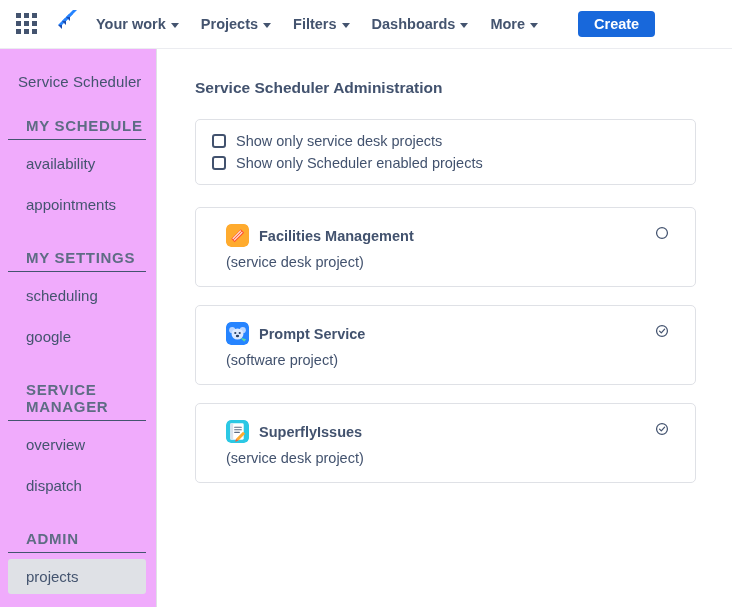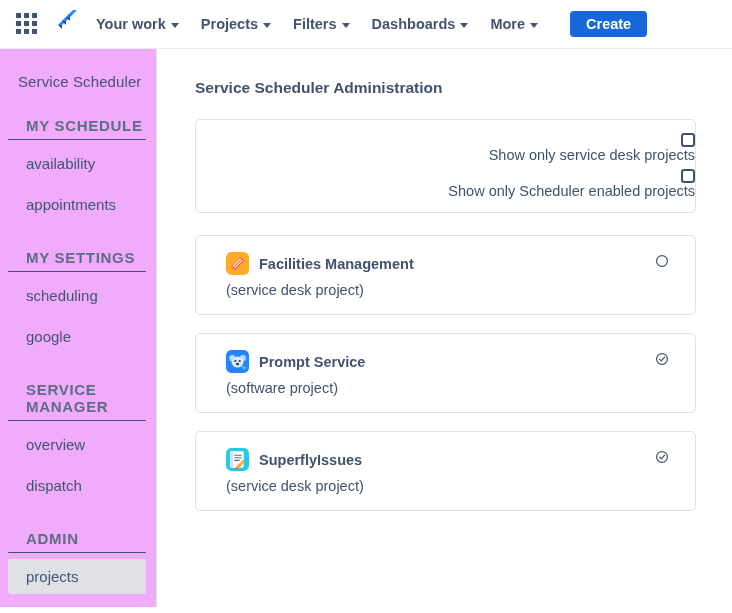--- a/index.html
+++ b/index.html
@@ -55,21 +55,21 @@
   #create-button {
     background: #1868DB;
     color: #ffffff;
     font-size: 14.5px;
     font-weight: 600;
     border: none;
     border-radius: 4px;
     padding: 5px 16px;
     cursor: pointer;
     font-family: "Liberation Sans", sans-serif;
-    margin-left: 10px;
+    margin-left: 18px;
   }
 
   
   #shell { display: flex; height: 558px; width: 732px; }
 
   
   #sidebar {
     width: 157px;
     min-width: 157px;
     background: #f0abfc;
@@ -115,24 +115,24 @@
     width: 501px;
     border: 1px solid #DFE1E6;
     border-radius: 5px;
     background: #ffffff;
   }
 
   
   #filter-panel { padding: 10px 0 10px 16px; margin-bottom: 22px; }
   .filter-row {
     display: flex;
-    align-items: flex-end;
+    align-items: center;
+    gap: 10px;
     padding: 3px 0;
     cursor: pointer;
-    flex-direction: column;
   }
   .checkbox {
     width: 14px; height: 14px;
     border: 2px solid #42526E;
     border-radius: 3px;
     background: #ffffff;
     flex: none;
   }
   .filter-label { font-size: 14.5px; color: #42526E; }
 

